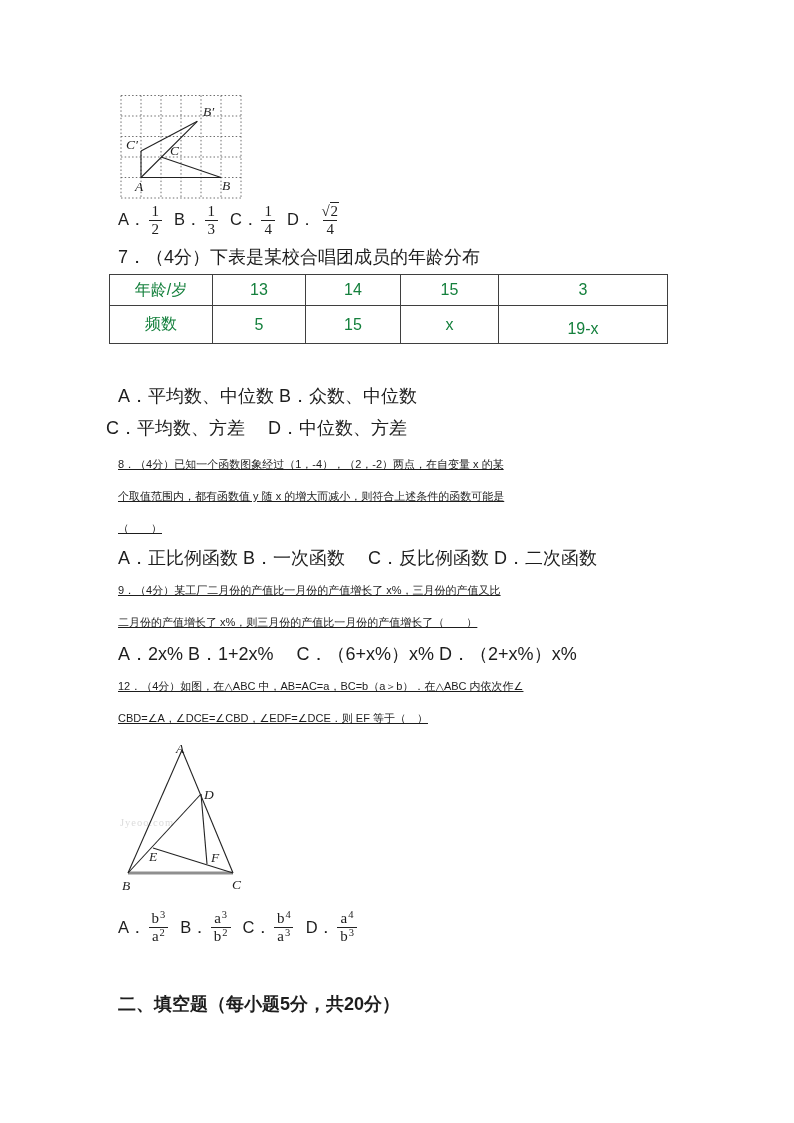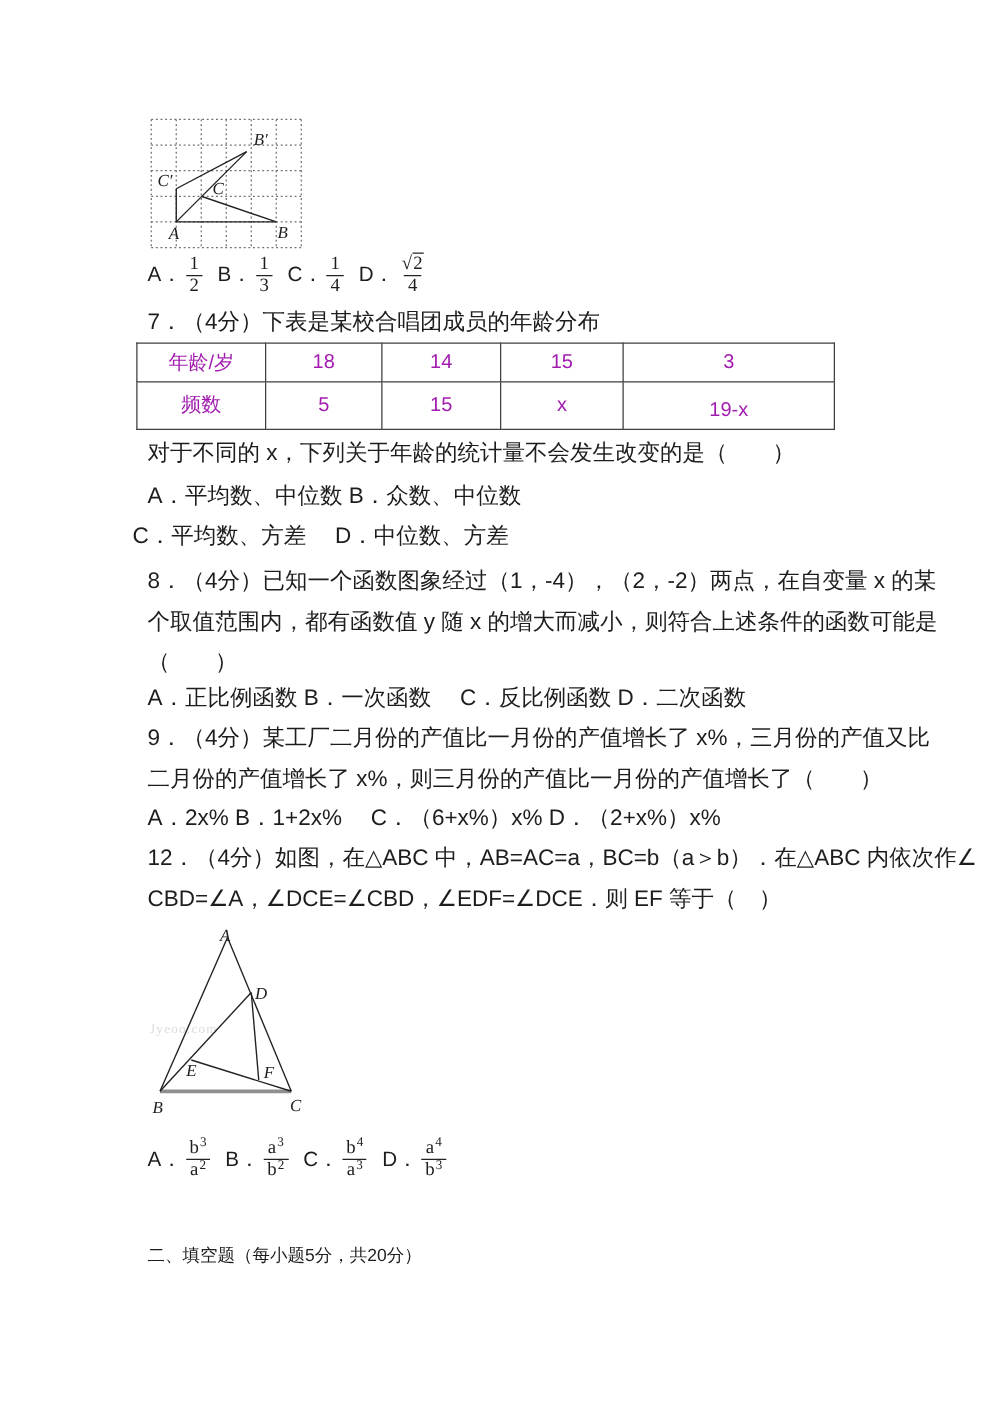--- a/index.html
+++ b/index.html
@@ -1,35 +1,35 @@
 <!DOCTYPE html>
 <html><head>
 <meta charset="utf-8">
 <style>
   html,body{margin:0;padding:0;background:#fff;}
   .page{position:relative;width:794px;height:1123px;background:#ffffff;overflow:hidden;
         font-family:"Liberation Sans","DejaVu Sans",sans-serif;color:#1d1d1d;}
   .line{position:absolute;white-space:nowrap;font-size:18px;line-height:20px;}
   .para{position:absolute;}
-  .para .pline{height:32.4px;display:flex;align-items:center;white-space:nowrap;font-size:18px;}
+  .para .pline{height:32.4px;display:flex;align-items:center;white-space:nowrap;font-size:11px;text-decoration:underline;}
   .opts{position:absolute;display:flex;align-items:center;}
   .opt-group{display:flex;align-items:center;margin-right:12px;}
   .opt-label{font-size:16.5px;margin-right:3px;}
   .frac{display:inline-flex;flex-direction:column;align-items:center;
         font-family:"Liberation Serif","DejaVu Serif",serif;font-size:15px;line-height:1.12;}
   .frac .num{padding:0 3px;white-space:nowrap;}
   .frac .den{border-top:1px solid #222;padding:0 3px;white-space:nowrap;}
   .exp{font-size:10.5px;position:relative;top:-5px;margin-left:1px;}
   .radical{margin-right:0;}
   .rad-arg{border-top:1.2px solid #222;padding:0 1px;display:inline-block;}
   table.q7table{position:absolute;border-collapse:collapse;table-layout:fixed;width:558px;
-        font-size:16px;color:#a21caf;padding-left:44px;}
+        font-size:16px;color:#15803d;padding-left:44px;}
   table.q7table td{border:1px solid #3f3f3f;text-align:center;padding:0;overflow:hidden;}
   .cell-low{position:relative;top:4px;display:inline-block;}
-  .heading{position:absolute;font-weight:normal;font-size:14px;line-height:22px;white-space:nowrap;}
+  .heading{position:absolute;font-weight:bold;font-size:18px;line-height:22px;white-space:nowrap;}
   .fig{position:absolute;}
   .fig text{font-family:"Liberation Serif","DejaVu Serif",serif;font-style:italic;
         font-size:13.5px;fill:#1d1d1d;}
   .fig text.wm{font-style:normal;fill:#dcdcdc;font-size:10.5px;letter-spacing:1px;}
   .gridline{stroke:#6e6e6e;stroke-width:1;stroke-dasharray:1.5 2.2;}
   .shapeline{stroke:#222;stroke-width:1.1;fill:none;}
   .baseline-gray{stroke:#8f8f8f;stroke-width:3;}
 </style>
 </head>
 <body>
@@ -103,36 +103,35 @@
     <colgroup>
       <col style="width:103px">
         <col style="width:93px">
         <col style="width:95px">
         <col style="width:98px">
         <col style="width:169px">
     </colgroup>
     <tbody>
         <tr style="height:31px">
       <td>年龄/岁</td>
-      <td>18</td>
+      <td>13</td>
       <td>14</td>
       <td>15</td>
       <td>3</td>
     </tr>
     <tr style="height:38px">
       <td>频数</td>
       <td>5</td>
       <td>15</td>
       <td>x</td>
       <td><span class="cell-low">19-x</span></td>
     </tr>
   </tbody>
     </table>
 
-  <div class="line" style="left:118px;top:352px">对于不同的 x，下列关于年龄的统计量不会发生改变的是（　　）</div>
   <div class="line" style="left:118px;top:386px">A．平均数、中位数 B．众数、中位数</div>
   <div class="line" style="left:106px;top:418px">C．平均数、方差　 D．中位数、方差</div>
 
   <div class="para" style="left:118px;top:448px">
     <div class="pline">8．（4分）已知一个函数图象经过（1，-4），（2，-2）两点，在自变量 x 的某</div>
     <div class="pline">个取值范围内，都有函数值 y 随 x 的增大而减小，则符合上述条件的函数可能是</div>
     <div class="pline">（　　）</div>
   </div>
   <div class="line" style="left:118px;top:548px">A．正比例函数 B．一次函数　 C．反比例函数 D．二次函数</div>
 

